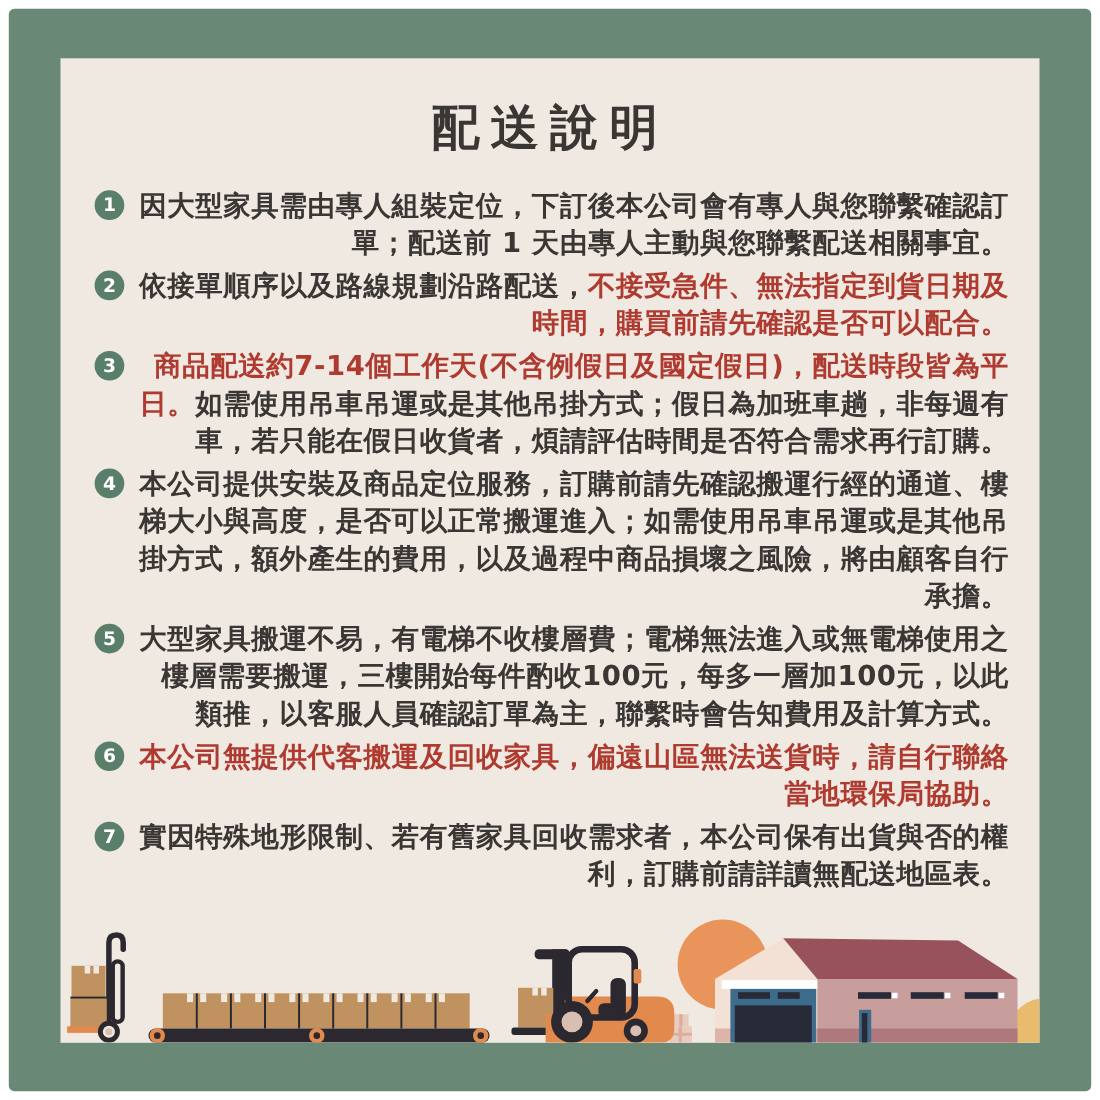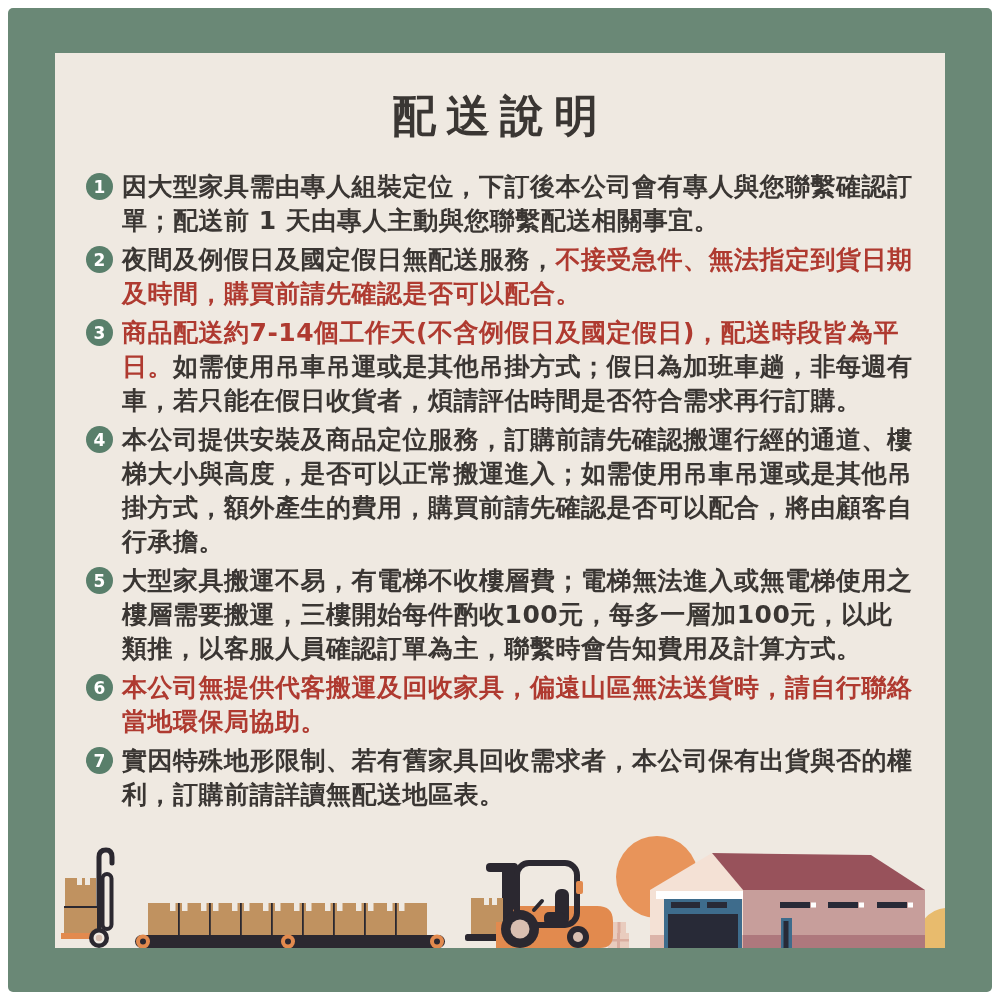--- a/index.html
+++ b/index.html
@@ -10,21 +10,21 @@
   .card{position:absolute;left:47px;top:45px;width:890px;height:895px;
         background:var(--card-bg);overflow:hidden;}
   h1.title{margin:34px 0 0;text-align:center;font-size:44px;font-weight:800;
            letter-spacing:10px;color:var(--ink);}
   ol.notes{list-style:none;margin:24px 0 0;padding:0 28px 0 31px;}
   ol.notes li{display:flex;gap:9px;margin:0 0 5px 0;}
   .badge{flex:none;width:27px;height:27px;margin-top:3px;border-radius:50%;
          background:var(--badge-green);color:#fff;font-size:17px;font-weight:700;
          display:flex;align-items:center;justify-content:center;}
   p.note-text{margin:0;width:796px;font-size:25px;line-height:34px;font-weight:600;
-              letter-spacing:0.5px;color:var(--ink);text-align:left;}
+              letter-spacing:0.5px;color:var(--ink);text-align:right;}
   p.note-text .seg-red{color:var(--red);}
   p.note-text .seg-dark{color:var(--ink);}
   svg.illus{position:absolute;left:0;bottom:0;width:890px;height:135px;display:block;}
   
   .f-sun{fill:var(--sun)} .f-bush{fill:var(--bush)}
   .f-gable{fill:var(--gable)} .f-gbase{fill:var(--gable-base)}
   .f-wall{fill:var(--wall)} .f-wbase{fill:var(--wall-base)} .f-roof{fill:var(--roof)}
   .f-blue{fill:var(--blue)} .f-ddark{fill:var(--door-dark)} .f-white{fill:#fff}
   .f-tan{fill:var(--box-tan)} .f-bg{fill:var(--card-bg)} .f-dark{fill:var(--machine-dark)}
   .f-orange{fill:var(--orange)} .f-hub{fill:var(--hub)}
@@ -38,29 +38,29 @@
   <div class="frame">
     <div class="card">
       <h1 class="title">配送說明</h1>
       <ol class="notes">
           <li>
             <span class="badge">1</span>
             <p class="note-text"><span class="seg-dark">因大型家具需由專人組裝定位，下訂後本公司會有專人與您聯繫確認訂單；配送前 1 天由專人主動與您聯繫配送相關事宜。</span></p>
           </li>
           <li>
             <span class="badge">2</span>
-            <p class="note-text"><span class="seg-dark">夜間及例假日及國定假日無配送服務，</span><span class="seg-red">不接受急件、無法指定到貨日期及時間，購買前請先確認是否可以配合。</span></p>
+            <p class="note-text"><span class="seg-dark">依接單順序以及路線規劃沿路配送，</span><span class="seg-red">不接受急件、無法指定到貨日期及時間，購買前請先確認是否可以配合。</span></p>
           </li>
           <li>
             <span class="badge">3</span>
             <p class="note-text"><span class="seg-red">商品配送約7-14個工作天(不含例假日及國定假日)，配送時段皆為平日。</span><span class="seg-dark">如需使用吊車吊運或是其他吊掛方式；假日為加班車趟，非每週有車，若只能在假日收貨者，煩請評估時間是否符合需求再行訂購。</span></p>
           </li>
           <li>
             <span class="badge">4</span>
-            <p class="note-text"><span class="seg-dark">本公司提供安裝及商品定位服務，訂購前請先確認搬運行經的通道、樓梯大小與高度，是否可以正常搬運進入；如需使用吊車吊運或是其他吊掛方式，額外產生的費用，購買前請先確認是否可以配合，將由顧客自行承擔。</span></p>
+            <p class="note-text"><span class="seg-dark">本公司提供安裝及商品定位服務，訂購前請先確認搬運行經的通道、樓梯大小與高度，是否可以正常搬運進入；如需使用吊車吊運或是其他吊掛方式，額外產生的費用，以及過程中商品損壞之風險，將由顧客自行承擔。</span></p>
           </li>
           <li>
             <span class="badge">5</span>
             <p class="note-text"><span class="seg-dark">大型家具搬運不易，有電梯不收樓層費；電梯無法進入或無電梯使用之樓層需要搬運，三樓開始每件酌收100元，每多一層加100元，以此類推，以客服人員確認訂單為主，聯繫時會告知費用及計算方式。</span></p>
           </li>
           <li>
             <span class="badge">6</span>
             <p class="note-text"><span class="seg-red">本公司無提供代客搬運及回收家具，偏遠山區無法送貨時，請自行聯絡當地環保局協助。</span></p>
           </li>
           <li>

